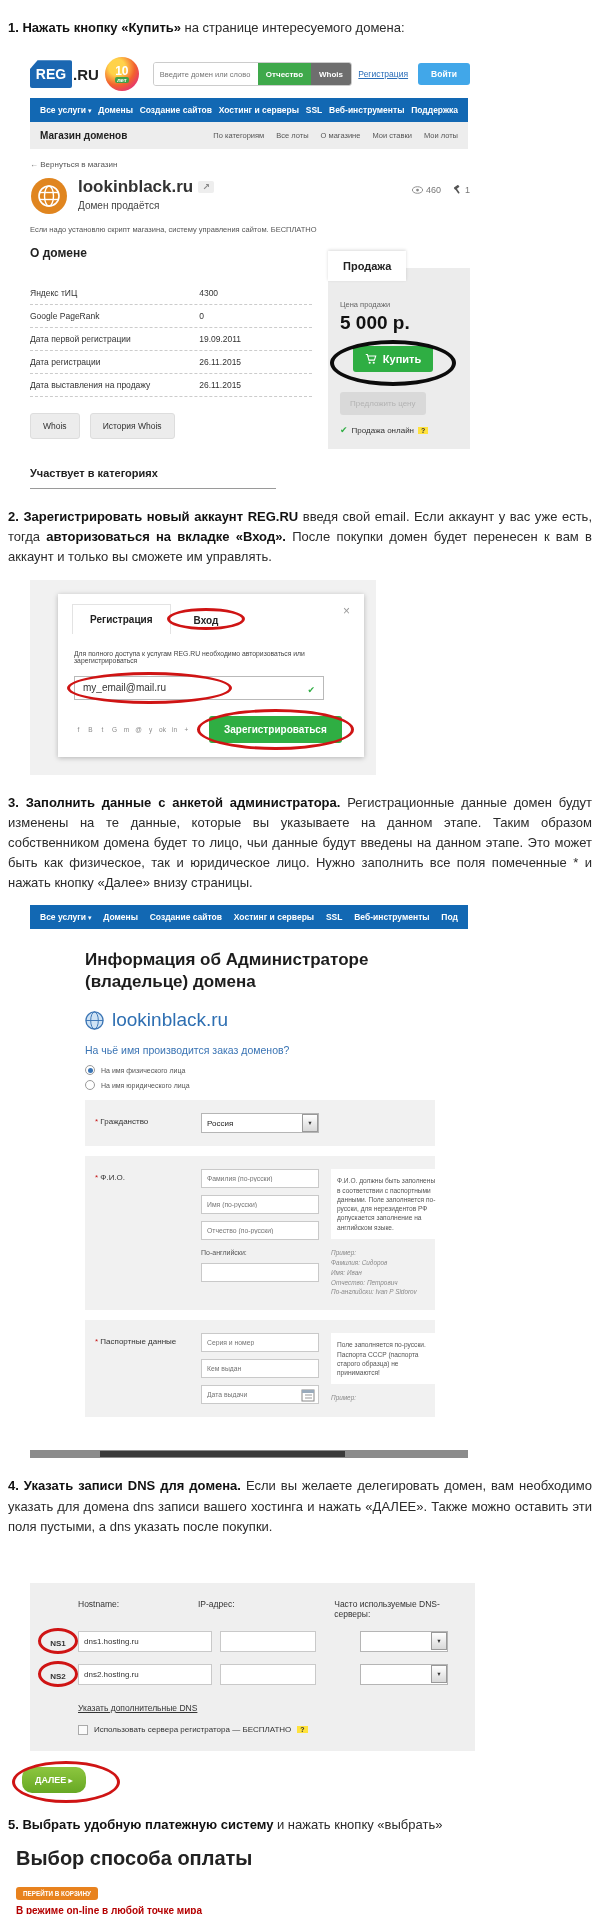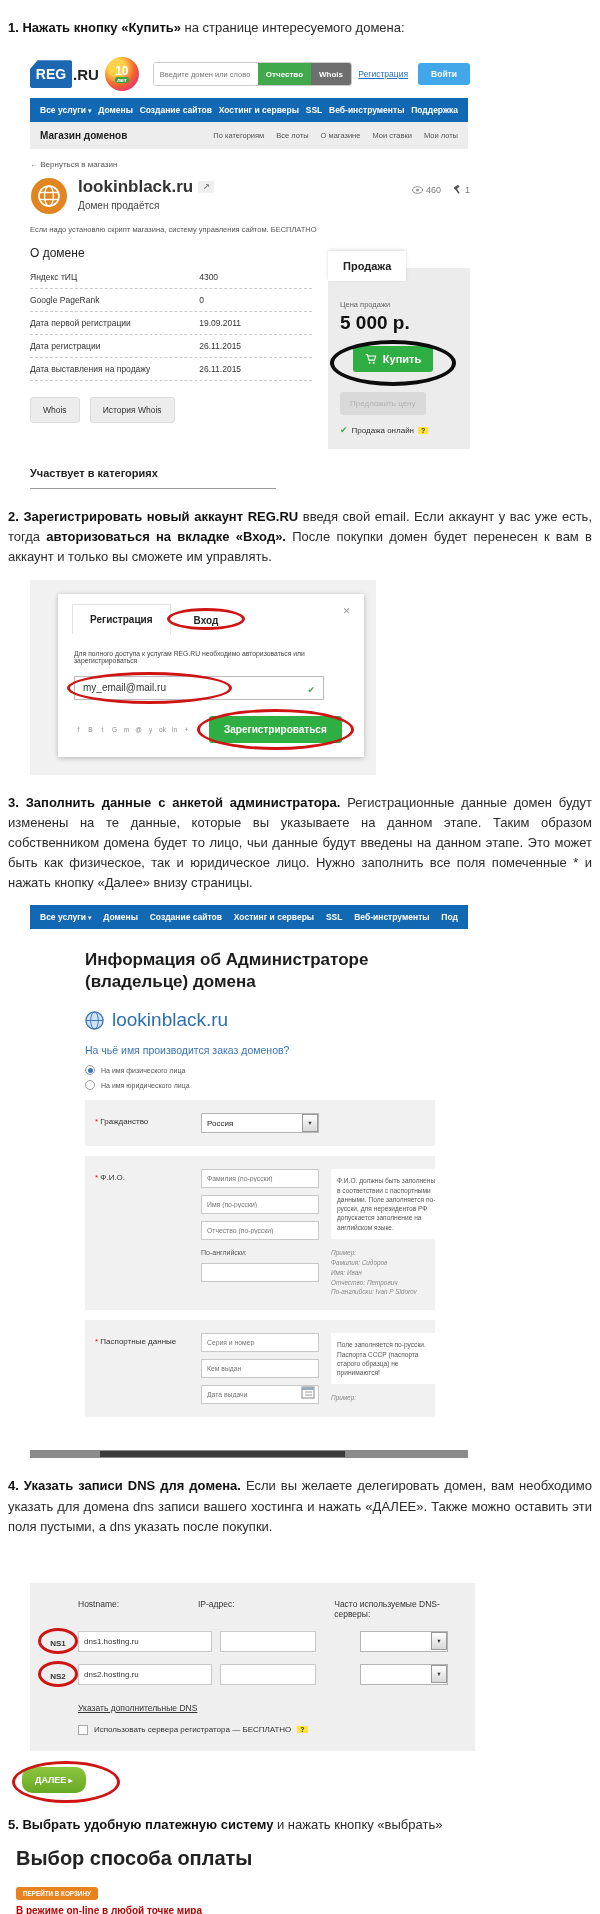--- a/index.html
+++ b/index.html
@@ -35,21 +35,21 @@
   .globe-av{width:38px;height:38px;flex:0 0 auto}
   .domtitle{font-size:17px;font-weight:bold;color:#333;display:flex;align-items:center}
   .ext-ic{font-size:9px;background:#eee;color:#888;padding:1px 4px;margin-left:5px;border-radius:2px}
   .ext-ic::after{content:"↗"}
   .domstatus{font-size:10px;color:#444;margin-top:3px}
   .stats{margin-left:auto;display:flex;gap:12px;align-items:center;font-size:9px;color:#777;padding-top:8px}
   .stat{display:flex;align-items:center;gap:3px}
   .promo{font-size:7.5px;color:#555;margin:10px 0 4px;width:300px}
   .cols{display:flex;gap:16px;align-items:flex-start}
   .colL{flex:1}
-  .aboutT{font-size:12px;font-weight:normal;margin:8px 0 6px}
+  .aboutT{font-size:12px;font-weight:bold;margin:8px 0 22px}
   .trow{display:flex;border-bottom:1px dashed #ccc;padding:6px 0;font-size:8.5px;color:#333}
   .trow .lab{width:60%}
   .whois-btns{margin-top:16px;display:flex;gap:10px}
   .gbtn{background:#ececec;border:1px solid #ddd;font-size:8.5px;color:#333;padding:7px 12px;border-radius:3px;cursor:pointer}
   .sale{width:142px;background:#ececec;position:relative;margin-top:30px;padding:26px 12px 14px;min-height:152px}
   .saletab{position:absolute;top:-17px;left:0;background:#fff;padding:9px 15px;font-size:11px;font-weight:bold;box-shadow:0 -1px 3px rgba(0,0,0,.15)}
   .plab{font-size:7.5px;color:#666;margin-top:6px}
   .price{font-size:19px;font-weight:bold;color:#111;margin:3px 0 12px}
   .buy-wrap{position:relative;width:106px;height:34px;display:flex;align-items:flex-start;justify-content:center}
   .buybtn{background:#2fae43;color:#fff;font-weight:bold;font-size:11px;border:none;border-radius:3px;padding:7px 12px;display:flex;gap:6px;align-items:center;cursor:pointer}
@@ -92,21 +92,21 @@
   .req::before{content:"* ";color:#c61313}
   .gfields{display:flex;flex-direction:column;gap:7px}
   .ginput{width:118px;height:19px;border:1px solid #c9c9c9;background:#fff;font-size:6.8px;color:#777;padding:0 5px;font-family:inherit}
   .gselect{width:118px;height:20px;border:1px solid #b5b5b5;background:#fff;display:flex;align-items:center;font-size:8px;color:#222;padding-left:5px;cursor:pointer}
   .selbtn{width:16px;height:18px;border:1px solid #999;background:linear-gradient(#fff,#d8d8d8);display:flex;align-items:center;justify-content:center;margin-left:auto}
   .selbtn::after{content:"▼";font-size:5.5px;color:#333}
   .enlab{font-size:7px;color:#555;margin-top:2px}
   .ghelpcol{width:112px;flex:0 0 auto}
   .ghelp{background:#fff;padding:7px 6px;font-size:6.6px;color:#555;line-height:1.4}
   .gex{font-size:6.4px;color:#8a8a8a;font-style:italic;margin-top:9px;line-height:1.55}
-  .daterow{display:flex;align-items:flex-start}
+  .daterow{display:flex;align-items:center}
   .calic{width:14px;height:14px;margin-left:-18px}
   .hscroll{height:8px;background:#8b8b8b;margin-top:12px;position:relative;width:438px;cursor:pointer}
   .hthumb{position:absolute;left:16%;width:56%;top:1px;bottom:1px;background:#3a3a3a}
   
   .shot4{width:452px;padding-top:34px}
   .dnspanel{background:#efefef;border-radius:0;padding:16px 14px 16px 8px;width:445px}
   .dnshead{display:flex;font-size:8.5px;color:#333;margin-bottom:12px}
   .dh1{margin-left:40px;width:134px}
   .dh2{width:112px}
   .dh3{margin-left:36px}

